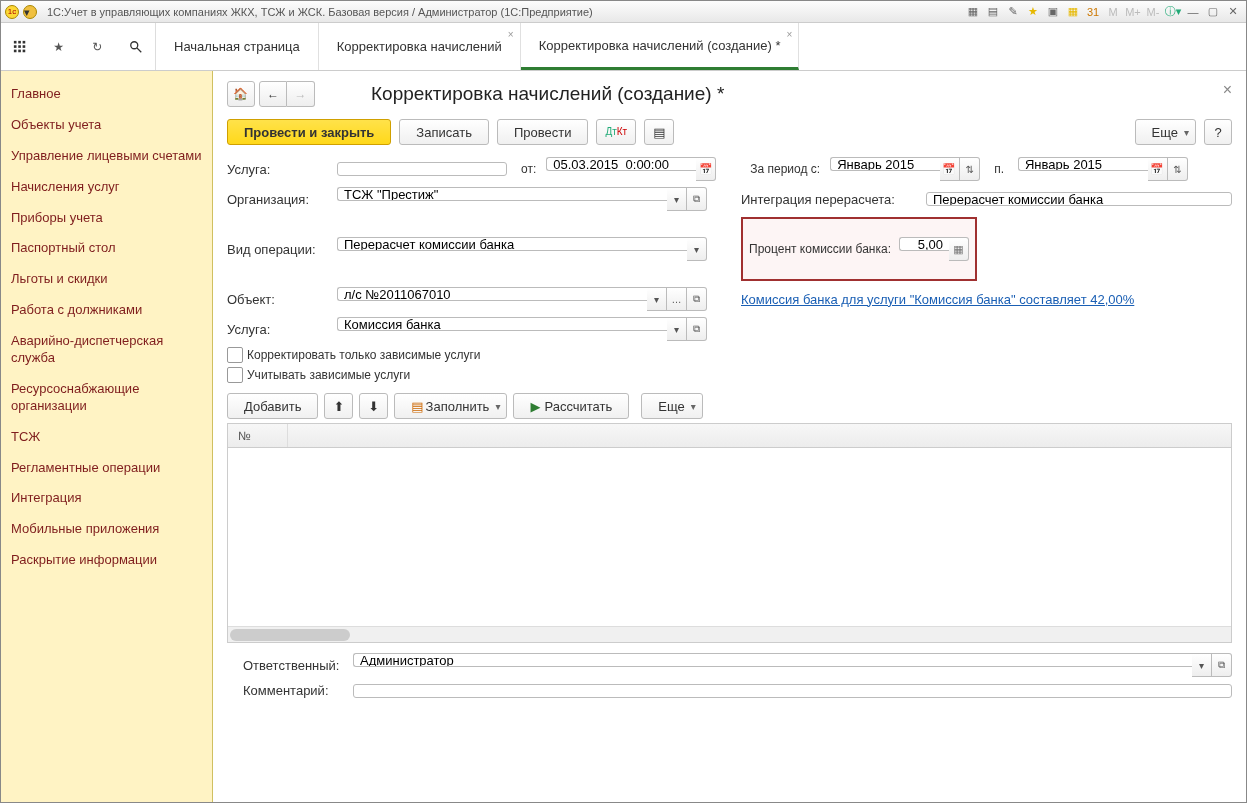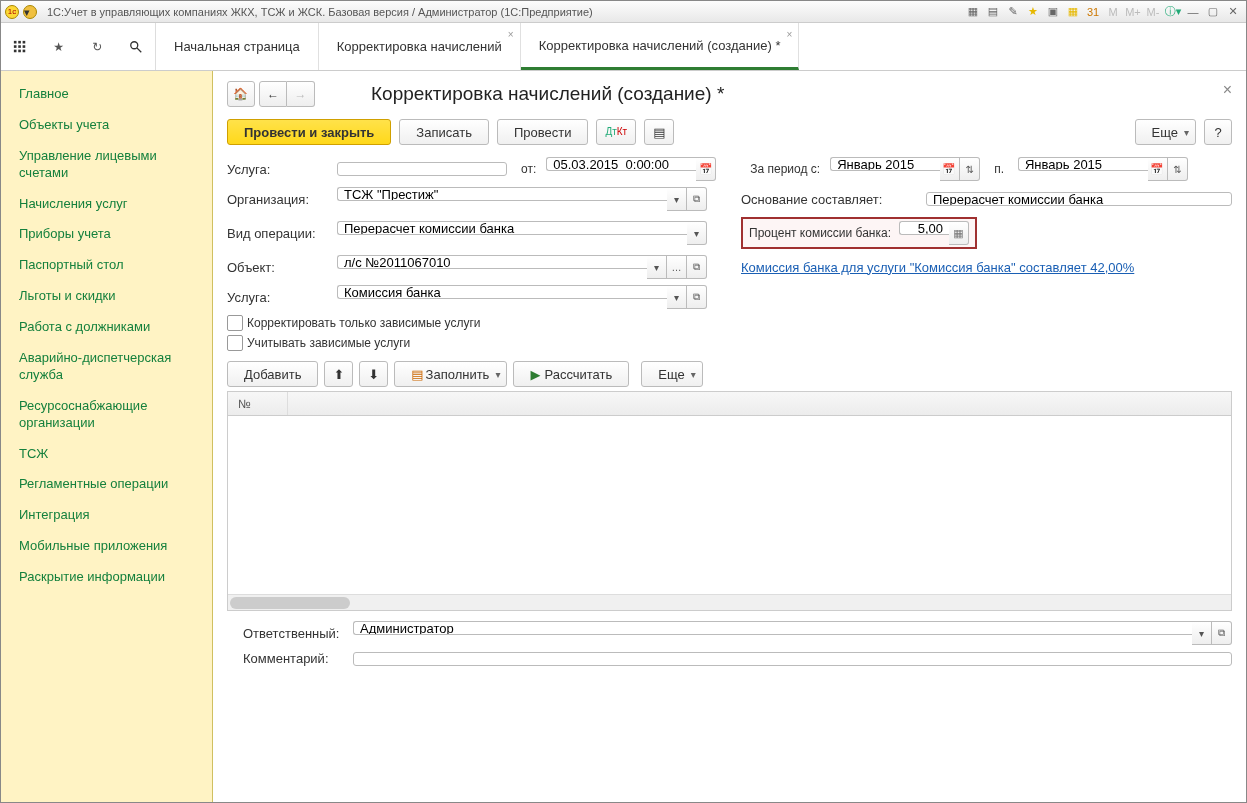--- a/index.html
+++ b/index.html
@@ -15,21 +15,21 @@
 .tb-btn { width: 18px; height: 16px; display:inline-flex; align-items:center; justify-content:center; color:#666; font-size:11px; cursor:pointer; }
 .topbar { height: 48px; background: #fff; border-bottom: 1px solid #ccc; display: flex; align-items: stretch; }
 .topbar-left { width: 155px; display: flex; align-items: center; justify-content: space-around; border-right: 1px solid #ddd; }
 .top-icon { width: 20px; height: 20px; display:inline-flex; align-items:center; justify-content:center; color:#555; cursor:pointer;}
 .tabs { display: flex; align-items: stretch; }
 .tab { padding: 0 18px; display:flex; align-items:center; border-right:1px solid #e0e0e0; position:relative; font-size:13px; color:#333; cursor:pointer; min-width:120px; }
 .tab.active { border-bottom: 3px solid #2e7d32; }
 .tab .close { position:absolute; top:6px; right:6px; font-size:10px; color:#999; cursor:pointer;}
 .body { display:flex; height: calc(100% - 70px); }
 .sidebar { width: 212px; background: #fff3c4; border-right:1px solid #d0c060; padding: 8px 0; overflow-y:auto;}
-.sidebar-item { padding: 7px 18px; font-size:13px; color:#15803d; cursor:pointer; line-height:1.3;}
+.sidebar-item { padding: 7px 10px; font-size:13px; color:#7f1d1d; cursor:pointer; line-height:1.3;}
 .main { flex:1; background:#fff; padding: 10px 14px; overflow:auto; position:relative;}
 .page-head { display:flex; align-items:center; margin-bottom:12px;}
 .nav-btn { height:26px; min-width:28px; border:1px solid #bbb; border-radius:3px; background:linear-gradient(#fff,#eee); display:inline-flex; align-items:center; justify-content:center; margin-right:4px; cursor:pointer; font-size:12px;}
 .nav-group { display:inline-flex; margin-right:12px;}
 .nav-group .nav-btn:first-child { border-radius:3px 0 0 3px; margin-right:0;}
 .nav-group .nav-btn:last-child { border-radius:0 3px 3px 0; border-left:0;}
 .page-title { font-size:19px; color:#222; margin-left: 40px;}
 .close-x { position:absolute; top:10px; right:14px; font-size:16px; color:#888; cursor:pointer;}
 .toolbar { display:flex; align-items:center; gap:8px; margin-bottom:12px;}
 .btn { height:26px; padding:0 16px; border:1px solid #bbb; border-radius:3px; background:linear-gradient(#fff,#f0f0f0); display:inline-flex; align-items:center; justify-content:center; cursor:pointer; font-size:13px;}
@@ -40,21 +40,21 @@
 .toolbar .spacer { flex:1; }
 .form-row { display:flex; align-items:center; margin-bottom:6px; gap:10px;}
 .label { width:100px; font-size:13px; color:#333;}
 .label-wide { width:175px; font-size:13px; color:#333; white-space:nowrap;}
 .input { height:14px; border:1px solid #bbb; border-radius:3px; padding:0 6px; font-size:13px; background:#fff; }
 .input:disabled { background:#f7f7f7; }
 .combo { display:inline-flex; align-items:stretch;}
 .combo .input { border-radius:3px 0 0 3px; border-right:0;}
 .combo-btn { width:20px; height:24px; border:1px solid #bbb; border-left:0; background:linear-gradient(#fff,#eee); display:inline-flex; align-items:center; justify-content:center; font-size:10px; color:#555; cursor:pointer;}
 .combo-btn:last-child { border-radius:0 3px 3px 0;}
-.highlight-box { border:2px solid #a03030; padding:2px 6px; display:inline-flex; align-items:center; background:#fdf5f5;}
+.highlight-box { border:2px solid #a03030; padding:18px 6px; display:inline-flex; align-items:center; background:#fdf5f5;}
 .link { color:#1a5fb4; text-decoration:underline; font-size:13px; cursor:pointer;}
 .checkbox-row { display:flex; align-items:center; gap:4px; margin: 4px 0 4px 0;}
 .checkbox { width:16px; height:16px; border:1px solid #999; border-radius:2px; background:#fff; cursor:pointer; margin-left:0;}
 .subtoolbar { display:flex; align-items:center; gap:6px; margin:10px 0 0 0;}
 .table-area { border:1px solid #ccc; margin-top:4px; height:220px; display:flex; flex-direction:column;}
 .table-header { background:linear-gradient(#f7f7f7,#ececec); border-bottom:1px solid #ccc; height:24px; display:flex; align-items:center;}
 .th { padding:0 10px; font-size:12px; color:#555; border-right:1px solid #ddd; height:100%; display:flex; align-items:center;}
 .table-body { flex:1; background:#fff; overflow:auto;}
 .hscroll { height:16px; background:#f0f0f0; border-top:1px solid #ddd; position:relative;}
 .hscroll-thumb { position:absolute; left:2px; top:2px; height:12px; width:120px; background:#ccc; border-radius:6px;}
@@ -199,21 +199,21 @@
       </div>
 
       <div class="form-row">
         <span class="label">Организация:</span>
         <div class="combo" style="flex:0 0 auto;">
           <input class="input" style="width: 330px;" value="ТСЖ &quot;Престиж&quot;">
           <span class="combo-btn">▾</span>
           <span class="combo-btn">⧉</span>
         </div>
         <span style="width:14px;"></span>
-        <span class="label-wide">Основание составляет:</span>
+        <span class="label-wide">Интеграция перерасчета:</span>
         <input class="input" style="flex: 1 1 0%;" value="Перерасчет комиссии банка">
       </div>
 
       <div class="form-row">
         <span class="label">Вид операции:</span>
         <div class="combo">
           <input class="input" style="width: 350px;" value="Перерасчет комиссии банка">
           <span class="combo-btn">▾</span>
         </div>
         <span style="width:14px;"></span>

